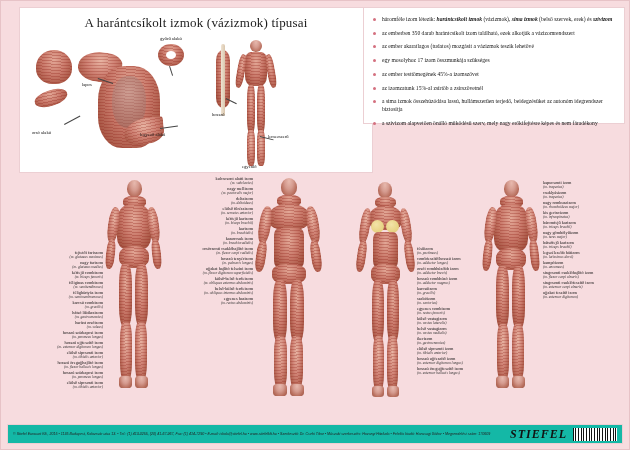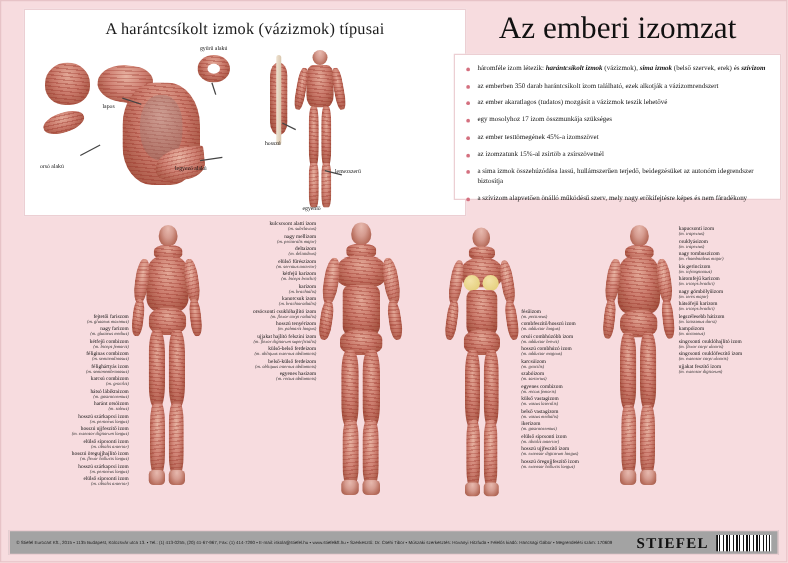--- a/index.html
+++ b/index.html
@@ -106,23 +106,23 @@
     font-family:"Liberation Serif", serif;
     font-size:4.3px;
     line-height:5px;
     color:#111;
   }
   .labelcol div{white-space:nowrap;}
   .labelcol .it{font-style:italic;color:#333;font-size:3.7px;}
   
   .footer{
     position:absolute;left:6px;right:6px;bottom:5px;height:18px;
-    background:#a3a3a3;
+    background:#14b8a6;
     border:1px solid #eccfd3;
-    display:flex;align-items:center;
+    display:flex;align-items:center;font-style:italic;
   }
   .foot-left{
     flex:1;
     font-family:"Liberation Sans", sans-serif;
     font-size:3.6px;
     color:#222;
     padding-left:5px;
     white-space:nowrap;
     overflow:hidden;
   }
@@ -188,21 +188,20 @@
       <div class="lbl" style="left:62px;top:50px;">lapos</div>
       <div class="lbl" style="left:140px;top:4px;">gyűrű alakú</div>
       <div class="lbl" style="left:192px;top:80px;">hosszú</div>
       <div class="lbl" style="left:120px;top:100px;">legyező alakú</div>
       <div class="lbl" style="left:248px;top:102px;">lemezszerű</div>
       <div class="lbl" style="left:222px;top:132px;">egyenlő</div>
     </div>
   </div>
 
   <div class="top-right">
-    <div class="tr-title">Az emberi izomzat</div>
     <div class="tr-box">
       <div class="bullet">
         <span>háromféle izom létezik: </span><b>harántcsíkolt izmok</b><span> (vázizmok), </span><b>sima izmok</b><span> (belső szervek, erek) és </span><b>szívizom</b>
       </div>
       <div class="bullet">az emberben 350 darab harántcsíkolt izom található, ezek alkotják a vázizomrendszert</div>
       <div class="bullet">az ember akaratlagos (tudatos) mozgásit a vázizmok teszik lehetővé</div>
       <div class="bullet">egy mosolyhoz 17 izom összmunkája szükséges</div>
       <div class="bullet">az ember testtömegének 45%-a izomszövet</div>
       <div class="bullet">az izomzatunk 15%-al zsírtöb a zsírszövetnél</div>
       <div class="bullet">a sima izmok összehúzódása lassú, hullámszerűen terjedő, beidegzésüket az autonóm idegrendszer biztosítja</div>

